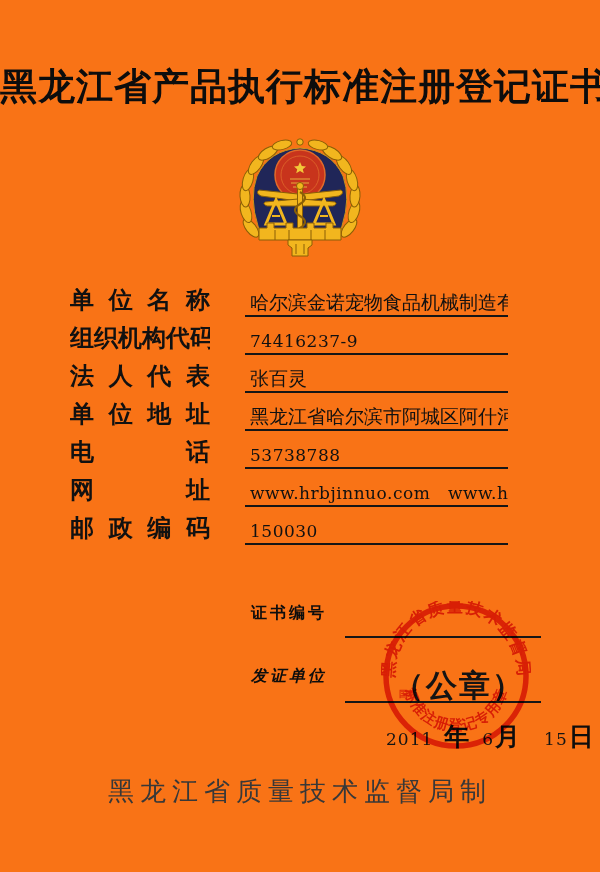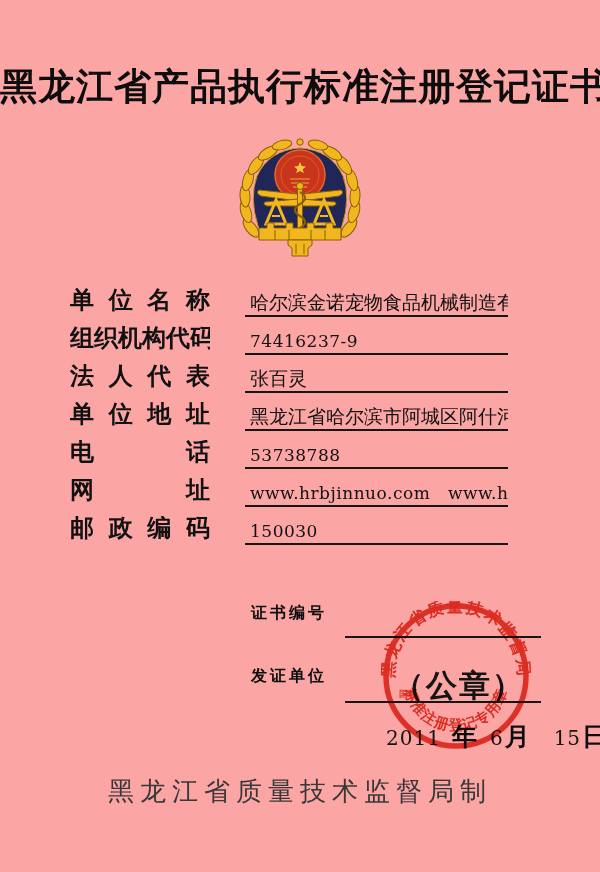--- a/index.html
+++ b/index.html
@@ -1,18 +1,18 @@
 <!DOCTYPE html>
 <html><head>
 <meta charset="utf-8">
 <style>
   html,body{margin:0;padding:0;background:#e9e9e9;}
   .page{
     position:relative;width:600px;height:872px;margin:0 auto;
-    background:#fca5a5;overflow:hidden;
+    background:#f97316;overflow:hidden;
     font-family:"DejaVu Serif","Liberation Serif",serif;color:#111;
   }
   .title{
     position:absolute;top:62px;left:0;width:100%;text-align:center;
     font-size:37px;font-weight:bold;letter-spacing:1px;color:#0d0d0d;
     white-space:nowrap;
   }
   .emblem{position:absolute;left:235px;top:136px;width:130px;height:138px;}
   
   .form{position:absolute;left:70px;top:279px;width:438px;}
@@ -29,33 +29,33 @@
     white-space:pre;overflow:hidden;
   }
   .form-value.num{font-size:17px;letter-spacing:.5px;}
   .form-value.cn{font-size:19px;}
   
   .cert-label{
     position:absolute;font-size:16px;font-weight:bold;letter-spacing:3px;
     white-space:nowrap;color:#0d0d0d;
   }
   .cert-no-label{left:251px;top:603px;}
-  .issuer-label{left:251px;top:666px;}
+  .issuer-label{left:251px;top:666px;font-style:italic;}
   .issuer-value{
     position:absolute;left:393px;top:665px;font-size:31px;font-weight:bold;
     letter-spacing:2px;white-space:nowrap;color:#141414;
   }
   .cert-line{position:absolute;left:345px;width:196px;height:2px;background:#161616;}
   .line-1{top:636px;}
   .line-2{top:701px;}
   .date-row{
     position:absolute;left:386px;top:720px;width:200px;
     display:flex;align-items:baseline;white-space:nowrap;
   }
-  .date-num{font-size:20px;letter-spacing:1px;color:#141414;}
+  .date-num{font-size:17px;letter-spacing:1px;color:#141414;}
   .date-unit{font-size:25px;font-weight:bold;color:#0d0d0d;}
   .g1{margin-left:11px;} .g2{margin-left:13px;} .g3{margin-left:1px;}
   .g4{margin-left:24px;} .g5{margin-left:1px;}
   
   .seal{
     position:absolute;left:381px;top:601px;width:150px;height:150px;
     mix-blend-mode:multiply;opacity:.93;
   }
   
   .footer{

